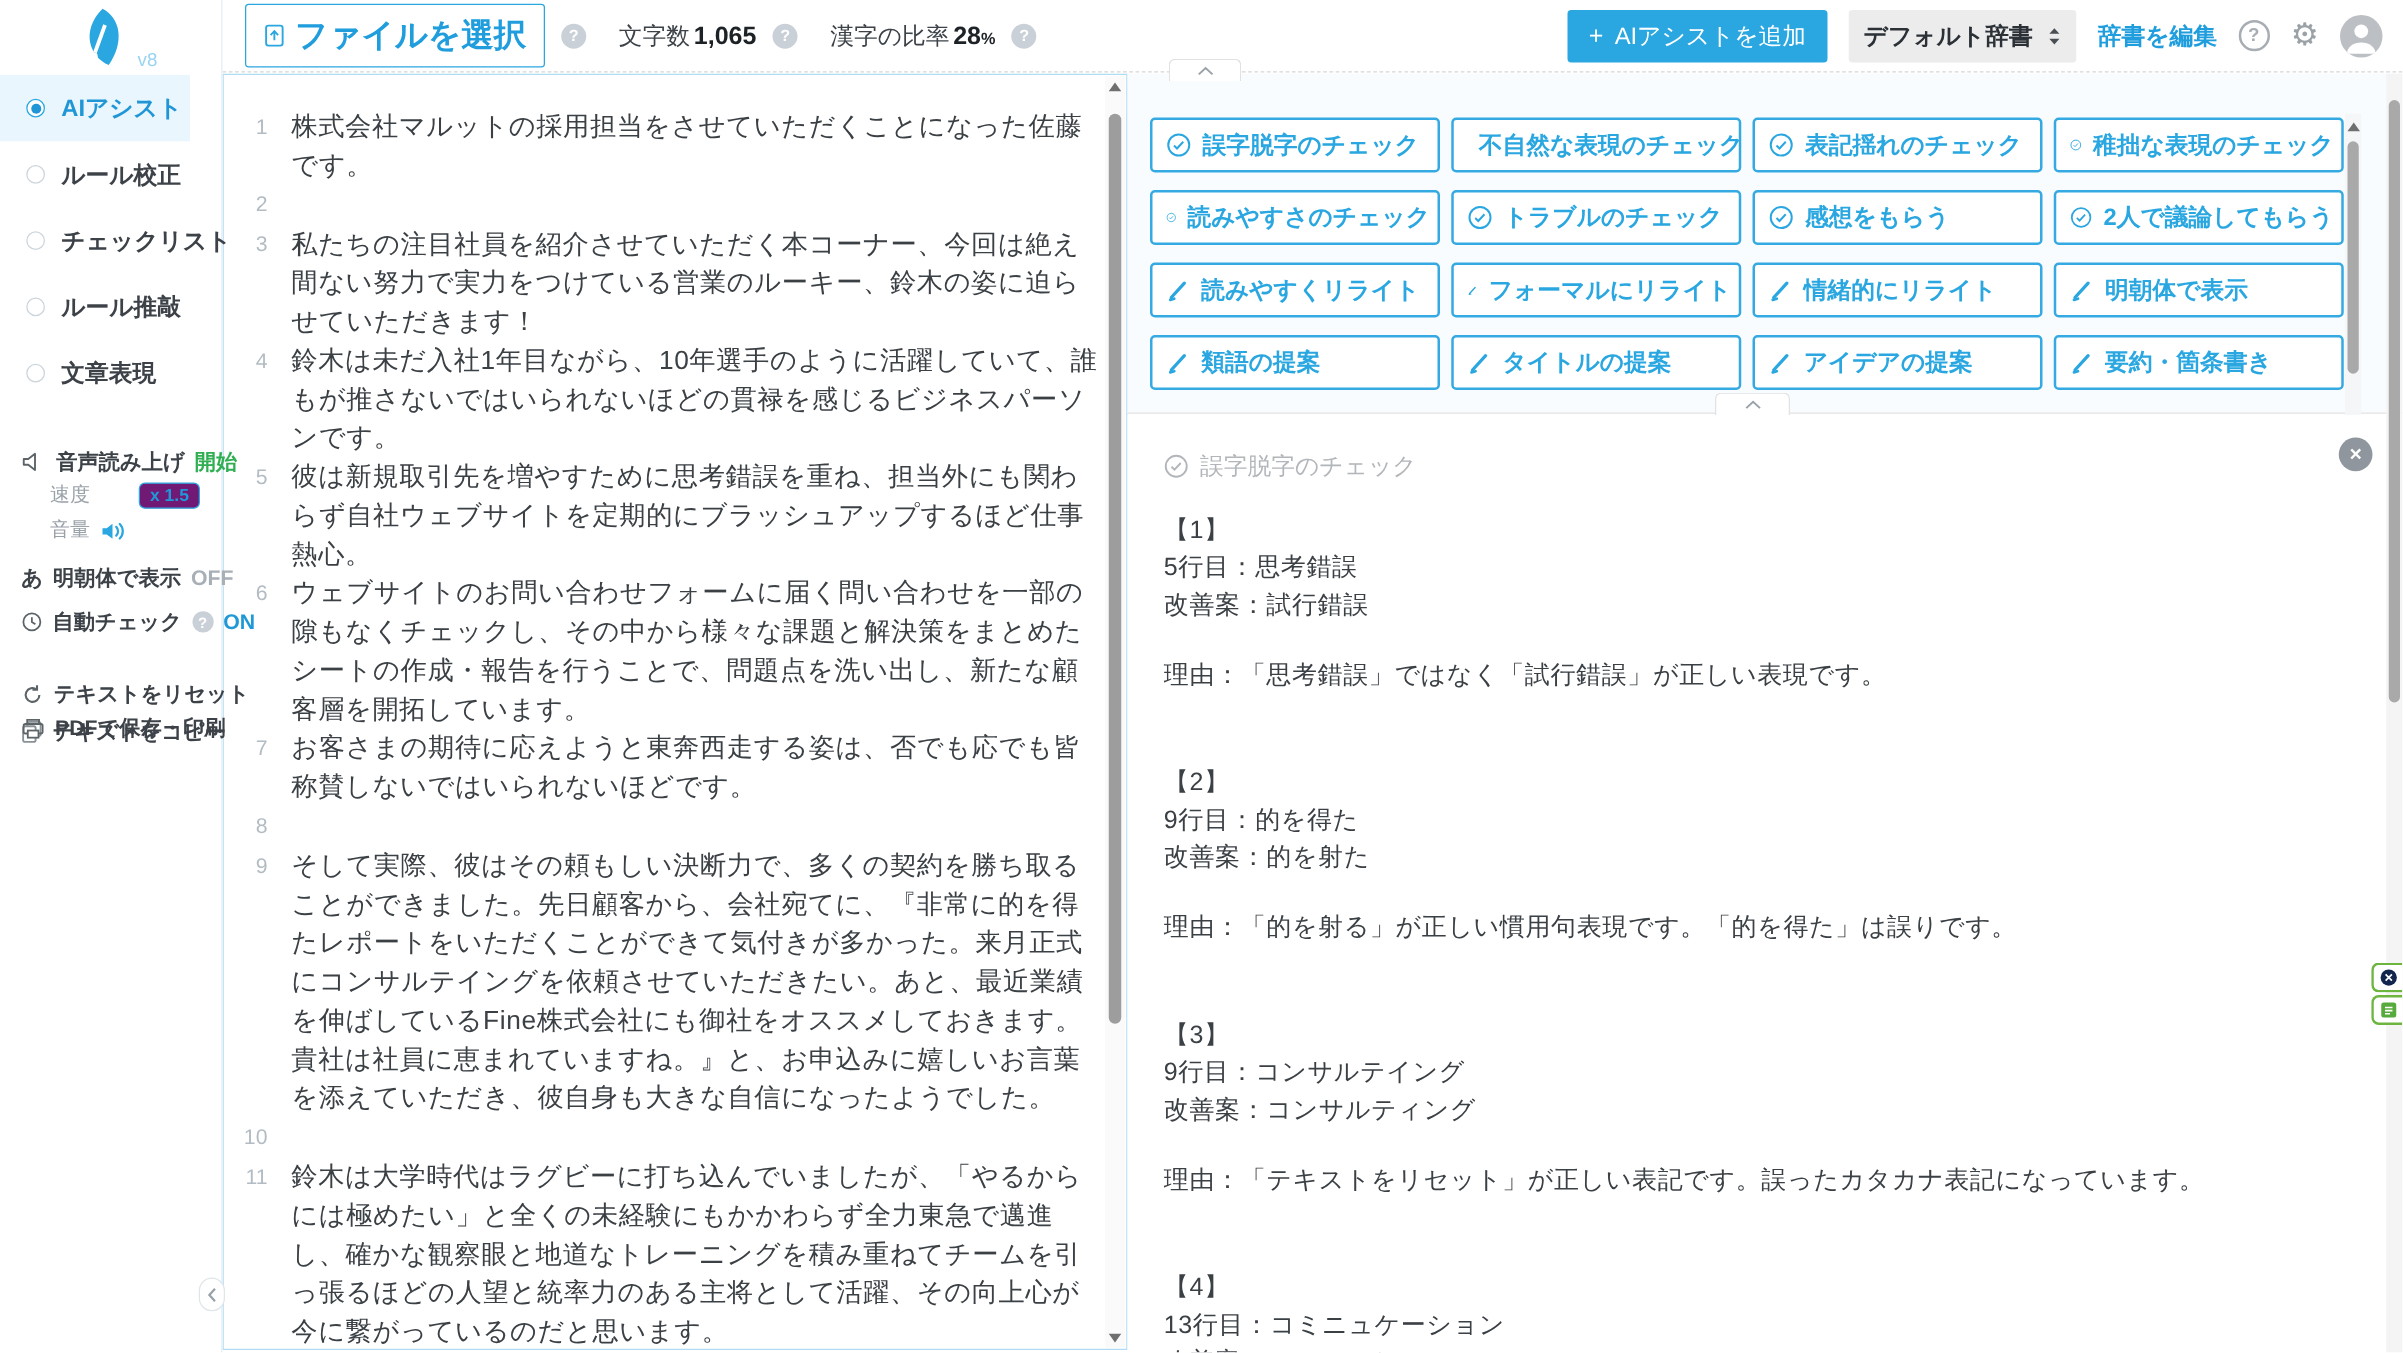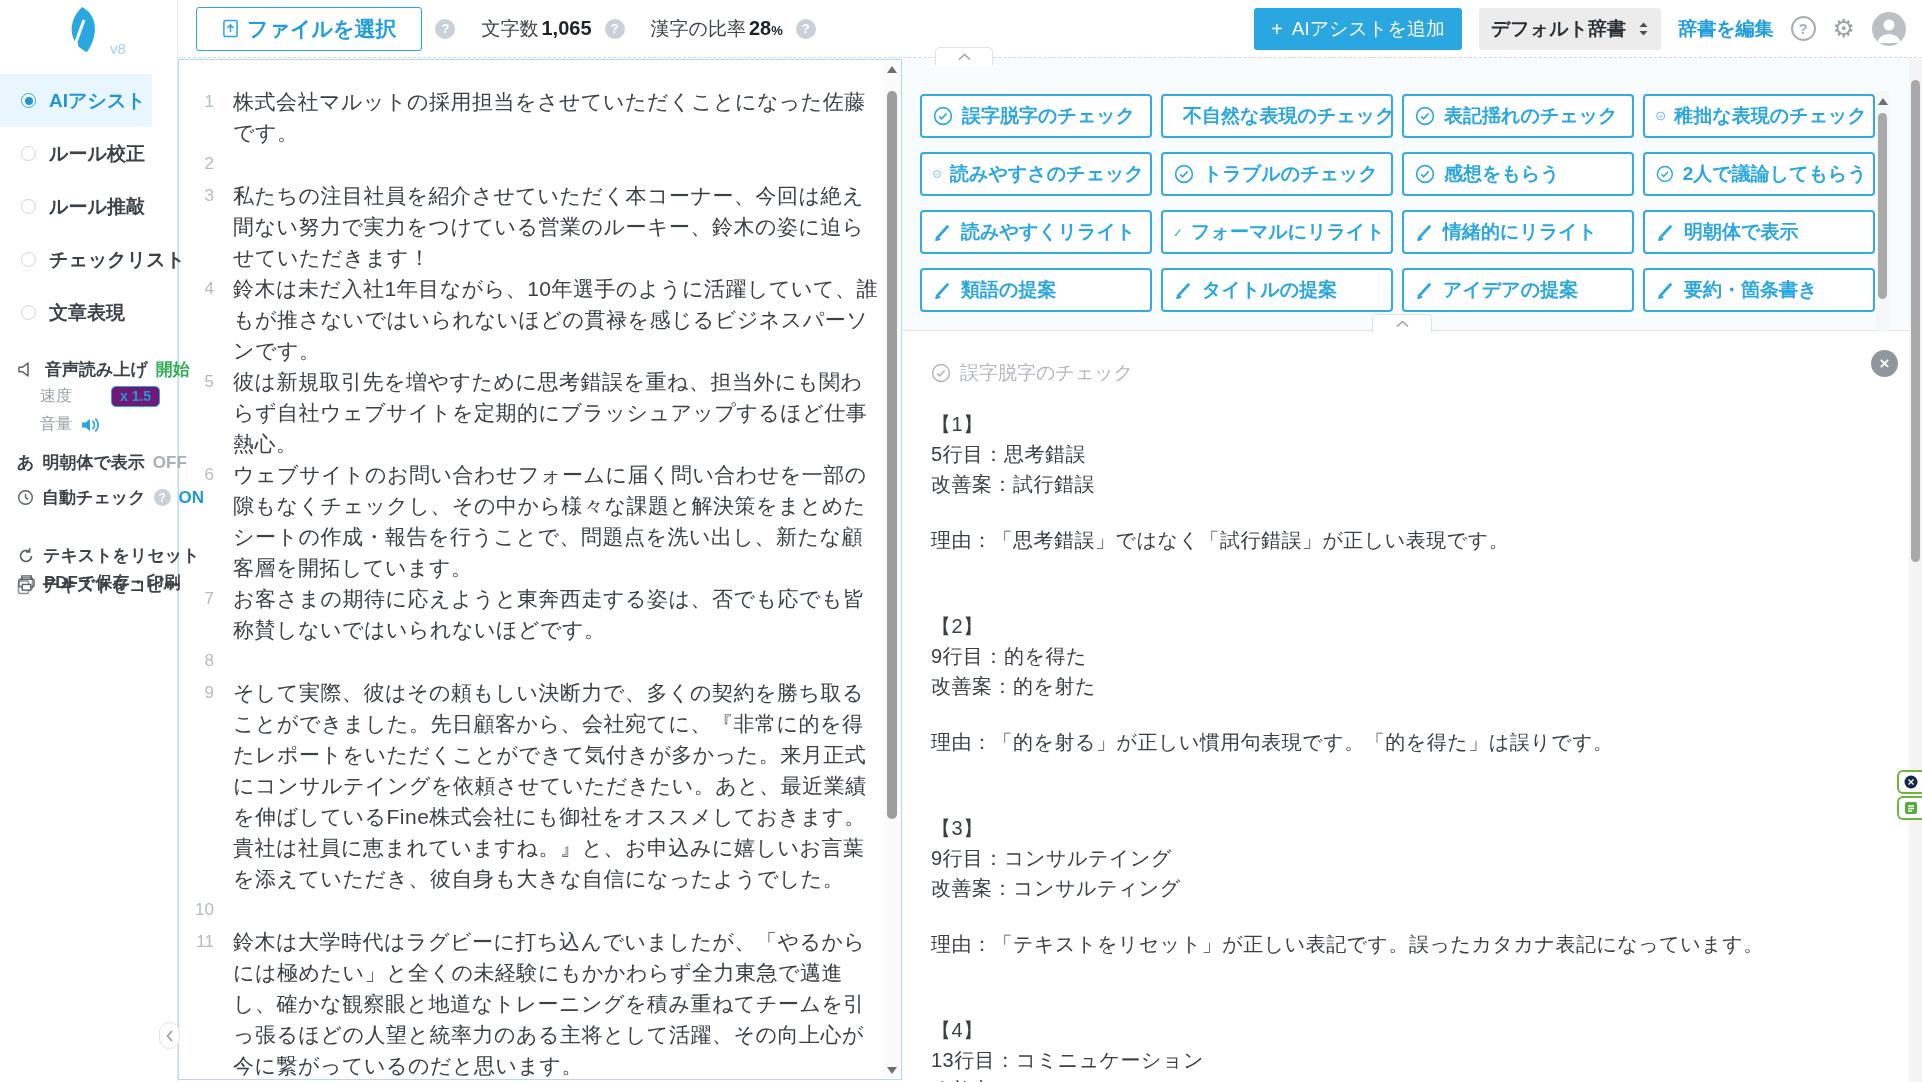--- a/index.html
+++ b/index.html
@@ -9,21 +9,21 @@
     background:#fff; font-family:"Liberation Sans","DejaVu Sans",sans-serif;
     color:#3b4045;
   }
   svg { display:block; }
 
   
   .sidebar { position:absolute; left:0; top:0; width:178px; height:1082px;
     background:#fff; border-right:1px solid #e3edf3; z-index:5; }
   .logo { position:absolute; left:60px; top:5px; }
   .logo-version { position:absolute; left:110px; top:40px; color:#9bd4f1; font-size:15px; }
-  .nav { position:absolute; top:74px; left:0; width:152px; }
+  .nav { position:absolute; top:60px; left:0; width:152px; }
   .nav-item { height:53px; display:flex; align-items:center; padding-left:21px; gap:13px; cursor:pointer; }
   .nav-item.selected { background:#e9f6fd; }
   .radio { width:15px; height:15px; border-radius:50%; border:1px solid #ccd5db; background:#fff; flex:none; position:relative; }
   .selected .radio { border:1.5px solid #2aa7e0; }
   .selected .radio::after { content:""; position:absolute; inset:2.5px; border-radius:50%; background:#2196d6; }
   .nav-label { font-size:19px; font-weight:bold; color:#3c4248; white-space:nowrap; }
   .selected .nav-label { color:#2196d6; }
 
   .tool-row { position:absolute; left:17px; display:flex; align-items:center; gap:8px; white-space:nowrap; }
   .tool-label { font-size:17px; font-weight:bold; color:#3c4248; }
@@ -37,21 +37,21 @@
     font-size:12px; font-weight:bold; display:flex; align-items:center; justify-content:center; flex:none; }
   .mincho-glyph { font-size:17px; font-weight:bold; color:#3c4248; }
   .sidebar-collapse { position:absolute; left:159px; top:1022px; width:21px; height:27px;
     background:#fff; border:1px solid #dfe5e9; border-radius:11px; z-index:7;
     display:flex; align-items:center; justify-content:center; cursor:pointer; }
 
   
   .topbar { position:absolute; left:178px; top:0; width:1744px; height:58px; background:#fff;
     border-bottom:1px dashed #d6d6d6; display:flex; align-items:center; padding:0 16px 0 18px; }
   .file-btn { display:flex; align-items:center; gap:8px; border:1px solid #2aa7e0; color:#1f9ddd;
-    font-weight:bold; font-size:21px; padding:7px 25px; border-radius:3px; background:#fff; cursor:pointer; }
+    font-weight:bold; font-size:26px; padding:7px 14px; border-radius:3px; background:#fff; cursor:pointer; }
   .tb-q { width:20px; height:20px; border-radius:50%; background:#c9d0d7; color:#fff; font-size:13px;
     font-weight:bold; display:flex; align-items:center; justify-content:center; margin-left:13px; cursor:pointer; }
   .stat { display:flex; align-items:baseline; margin-left:26px; }
   .stat-label { font-size:19px; color:#3c4248; }
   .stat-value { font-size:20px; font-weight:bold; color:#1d2226; margin-left:3px; }
   .stat-unit { font-size:13px; font-weight:bold; color:#1d2226; }
   .topbar-right { margin-left:auto; display:flex; align-items:center; gap:17px; }
   .add-btn { background:#2aa7e0; color:#fff; font-size:19px; padding:8px 17px; border-radius:3px;
     display:flex; align-items:center; gap:9px; cursor:pointer; border:none; }
   .plus { font-size:20px; line-height:1; }
@@ -126,25 +126,25 @@
     <div class="nav-item selected">
       <span class="radio"></span>
       <span class="nav-label">AIアシスト</span>
     </div>
     <div class="nav-item">
       <span class="radio"></span>
       <span class="nav-label">ルール校正</span>
     </div>
     <div class="nav-item">
       <span class="radio"></span>
-      <span class="nav-label">ルール推敲</span>
+      <span class="nav-label">チェックリスト</span>
     </div>
     <div class="nav-item">
       <span class="radio"></span>
-      <span class="nav-label">チェックリスト</span>
+      <span class="nav-label">ルール推敲</span>
     </div>
     <div class="nav-item">
       <span class="radio"></span>
       <span class="nav-label">文章表現</span>
     </div>
   </nav>
 
   <div class="tool-row" style="top:358px;">
     <span>
       <svg width="20" height="17" viewBox="0 0 20 17">

